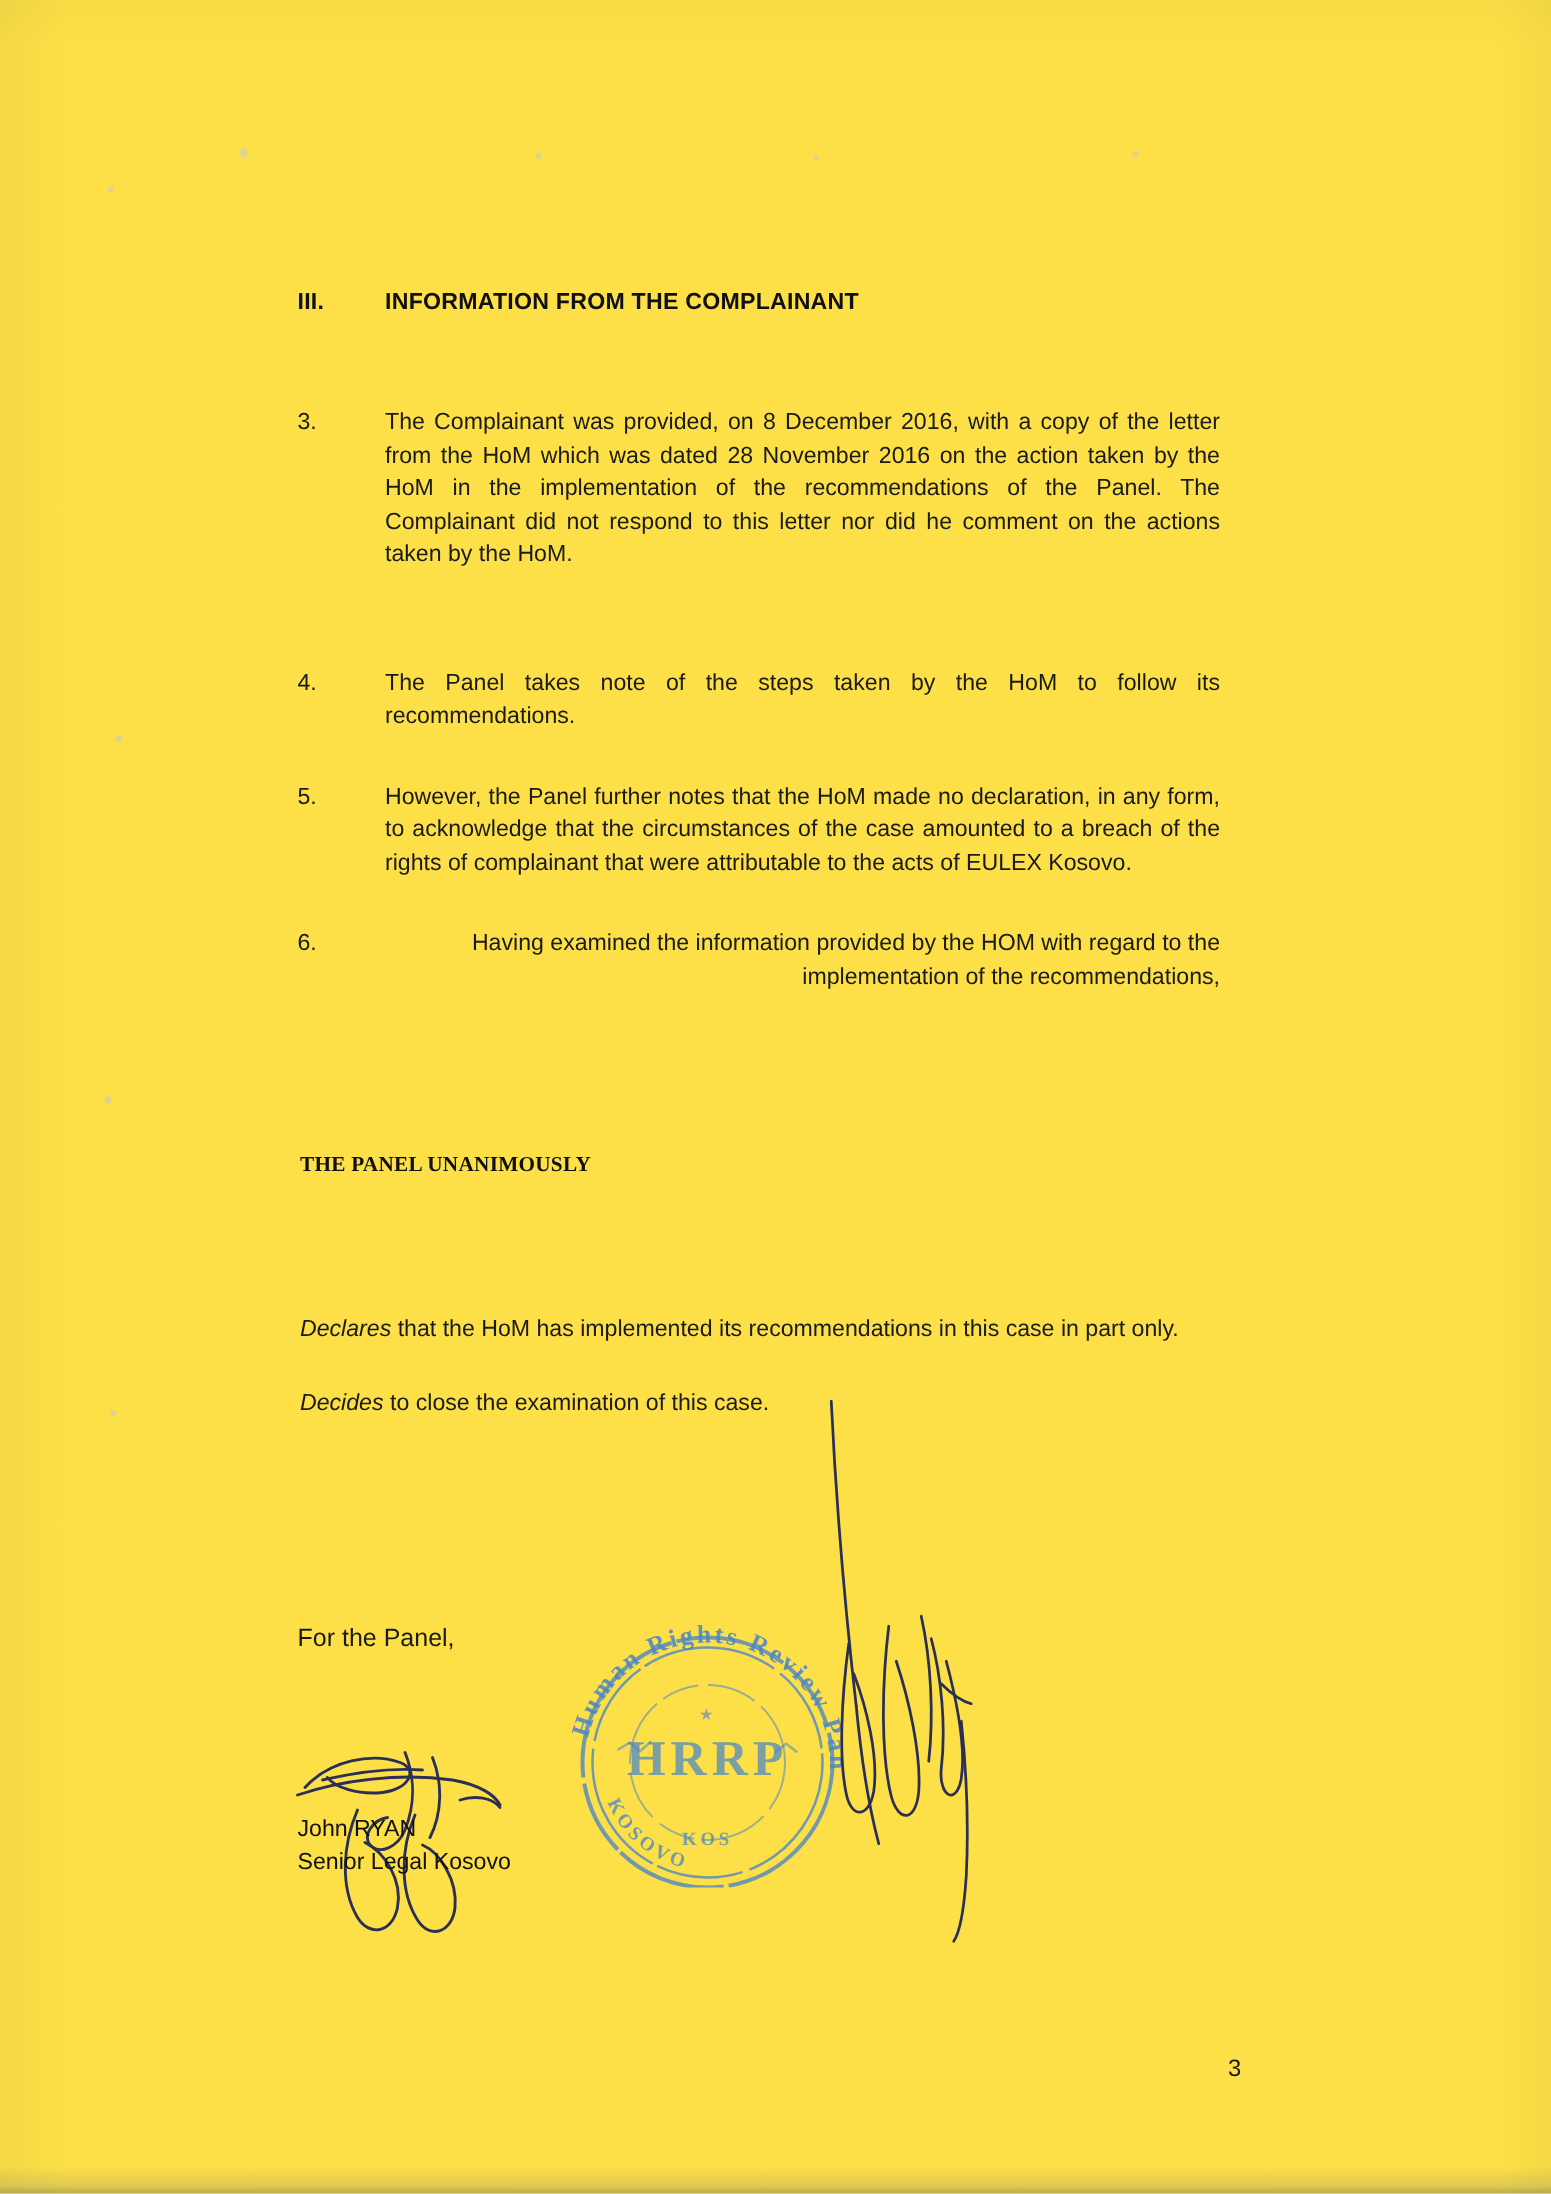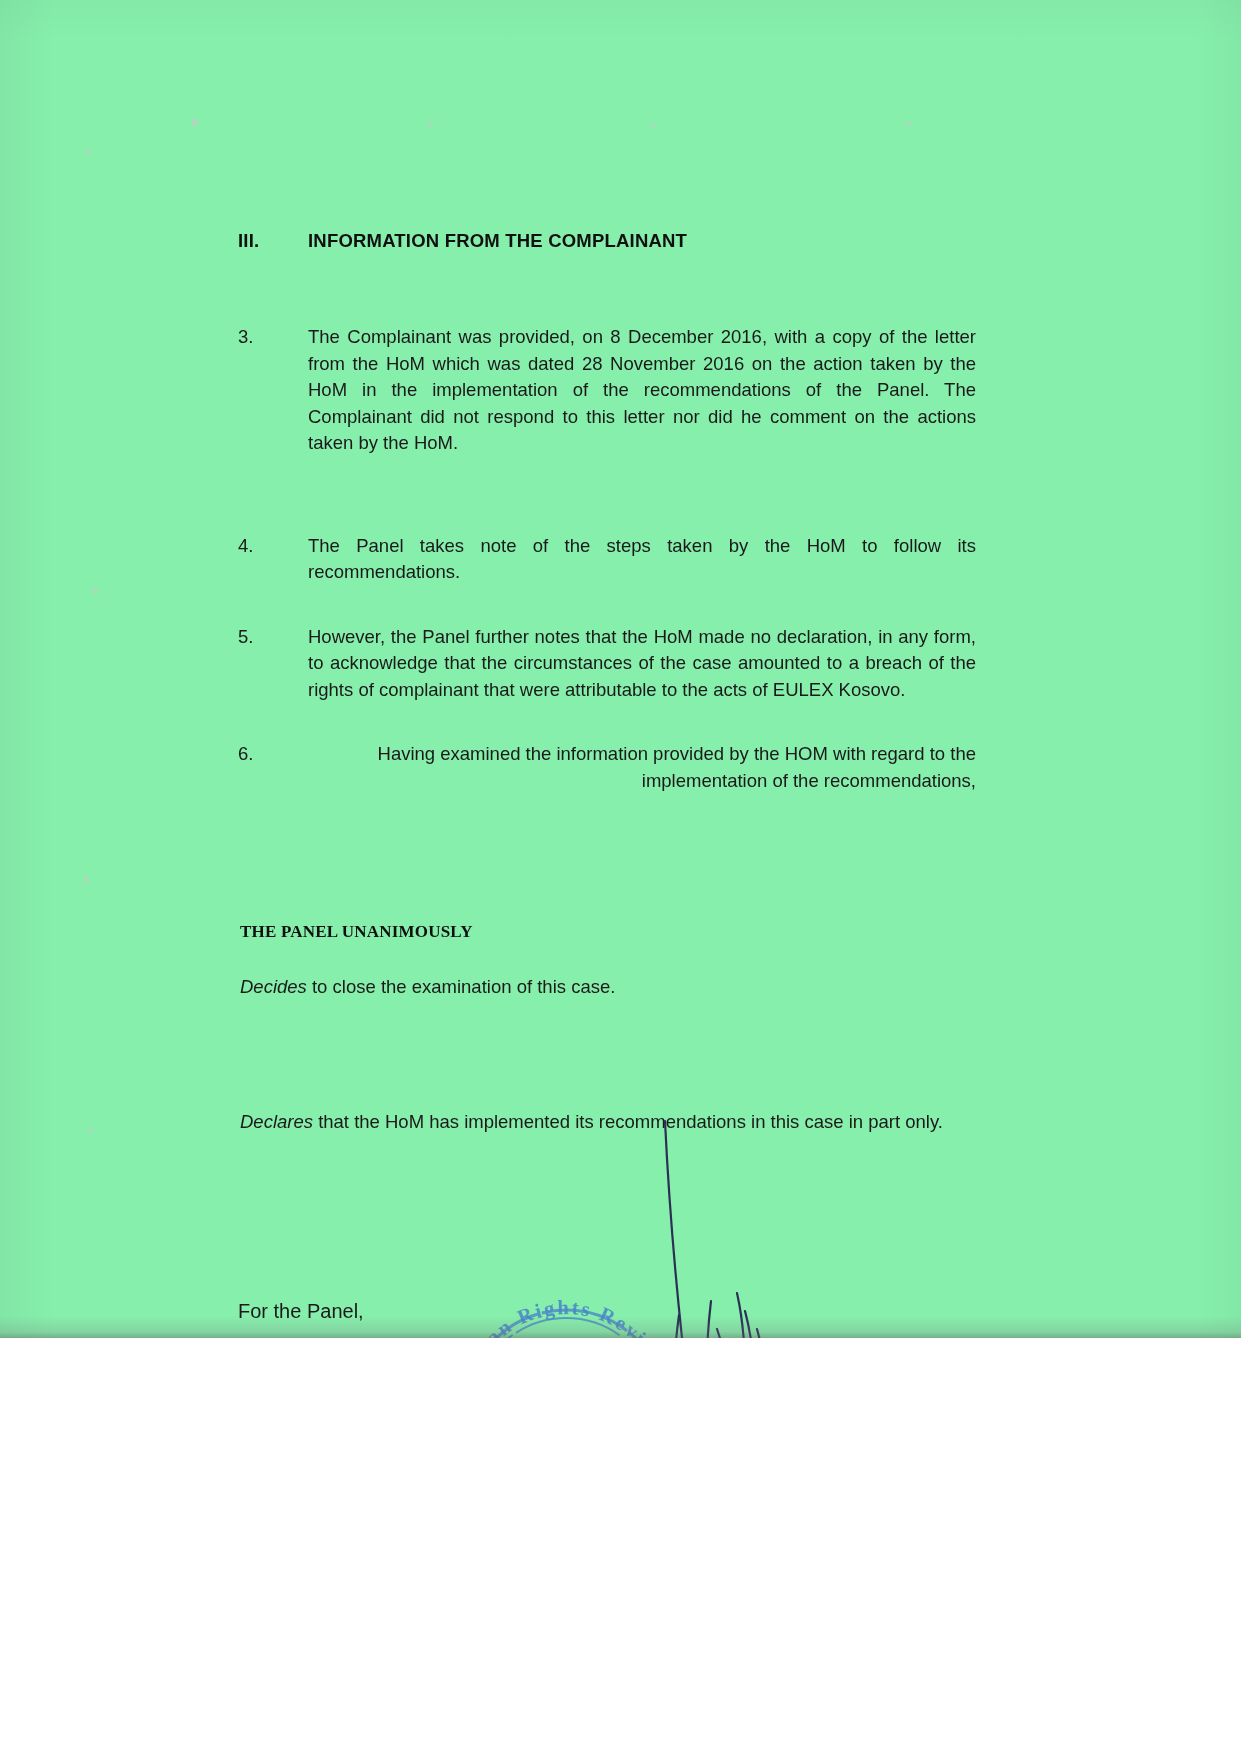--- a/index.html
+++ b/index.html
@@ -3,22 +3,22 @@
 <meta charset="utf-8">
 <style>
   html, body {
     margin: 0;
     padding: 0;
     background: #ffffff;
   }
   .page {
     position: relative;
     width: 1241px;
-    height: 1338px;
-    background: #86efac;
+    height: 1755px;
+    background: #fde047;
     overflow: hidden;
     font-family: "Liberation Sans", sans-serif;
     color: #141414;
   }
   
   .scan-tint {
     position: absolute;
     inset: 0;
     background:
       linear-gradient(90deg, rgba(0,0,0,0.035) 0px, rgba(0,0,0,0.0) 55px),
@@ -174,26 +174,26 @@
       <div class="body">However, the Panel further notes that the HoM made no declaration, in any form, to acknowledge that the circumstances of the case amounted to a breach of the rights of complainant that were attributable to the acts of EULEX Kosovo.</div>
     </div>
 
     <div class="para" style="margin-top:38px;">
       <div class="num">6.</div>
       <div class="body noj">Having examined the information provided by the HOM with regard to the implementation of the recommendations,</div>
     </div>
 
     <div class="block-head" style="margin-top:128px;margin-left:2px;">THE PANEL UNANIMOUSLY</div>
 
+    <div class="plain" style="margin-top:108px;margin-left:2px;">
+      <span class="lead">Declares</span><span> that the HoM has implemented its recommendations in this case in part only.</span>
+    </div>
+
     <div class="plain left" style="margin-top:32px;margin-left:2px;">
       <span class="lead">Decides</span><span> to close the examination of this case.</span>
-    </div>
-
-    <div class="plain" style="margin-top:108px;margin-left:2px;">
-      <span class="lead">Declares</span><span> that the HoM has implemented its recommendations in this case in part only.</span>
     </div>
   </div>
 
   <div class="sig-area">
 
     <div class="for-panel">For the Panel,</div>
 
     <svg class="ink" style="left:198px;top:-20px;" width="260" height="230" viewBox="0 0 260 230">
       <defs>
         <path id="arcTop" d="M 32,132 A 98,98 0 0 1 228,132" fill="none"></path>

